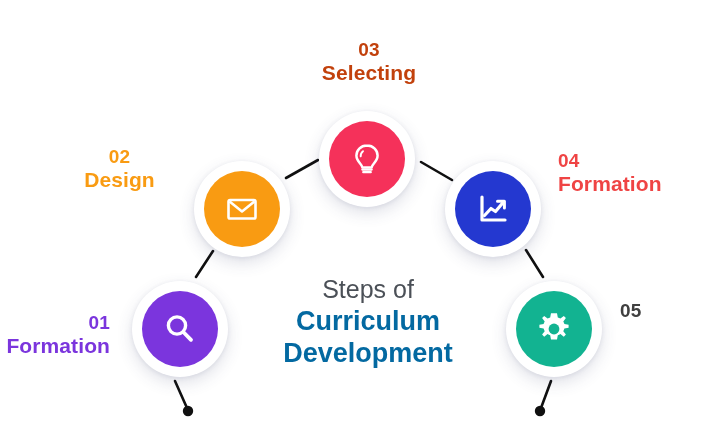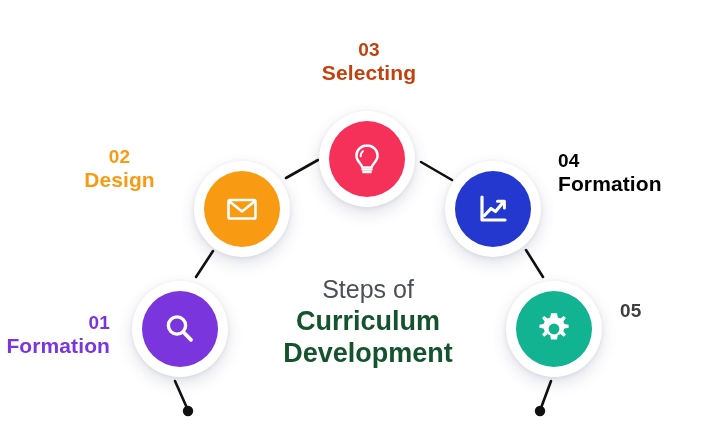--- a/index.html
+++ b/index.html
@@ -111,21 +111,21 @@
     font-weight: normal;
     line-height: 1.22;
     color: #4b5057;
   }
   #center-title .line-2,
   #center-title .line-3 {
     display: block;
     font-size: 27px;
     font-weight: bold;
     line-height: 1.2;
-    color: #14532d;
+    color: #0369a1;
   }
 </style>
 </head>
 <body>
 
 <div id="stage">
 
   <svg id="connectors" viewBox="0 0 720 447" width="720" height="447" aria-hidden="true">
     <g stroke="#101010" stroke-width="2.6" stroke-linecap="round" fill="none">
 
@@ -194,21 +194,21 @@
   <div class="node" id="node-formation">
     <div class="halo"></div>
     <div class="disc" style="background:#2438D0;">
       <svg width="40" height="40" viewBox="0 0 40 40">
         <polyline points="9,8 9,31 32,31" fill="none" stroke="#ffffff" stroke-width="3.2" stroke-linecap="round" stroke-linejoin="round"></polyline>
         <polyline points="11.5,26.5 18,19.5 22.5,22.5 30.5,13" fill="none" stroke="#ffffff" stroke-width="3.2" stroke-linecap="round" stroke-linejoin="round"></polyline>
         <polyline points="24.5,12.2 31.4,12.2 31.4,19" fill="none" stroke="#ffffff" stroke-width="3.0" stroke-linecap="round" stroke-linejoin="round"></polyline>
       </svg>
     </div>
   </div>
-  <div class="label align-left" id="label-formation" style="color:#000000;">
+  <div class="label align-left" id="label-formation" style="color:#ef4444;">
     <span class="num">04</span>
     <span class="name">Formation</span>
   </div>
 
   <div class="node" id="node-review">
     <div class="halo"></div>
     <div class="disc" style="background:#12B391;">
       <svg width="40" height="40" viewBox="0 0 40 40">
         <g fill="#ffffff">
           <path d="M20 4.2 l3.0 0 0.8 4.2 a12 12 0 0 1 2.6 1.1 l3.4 -2.6 2.1 2.1 -2.6 3.4

